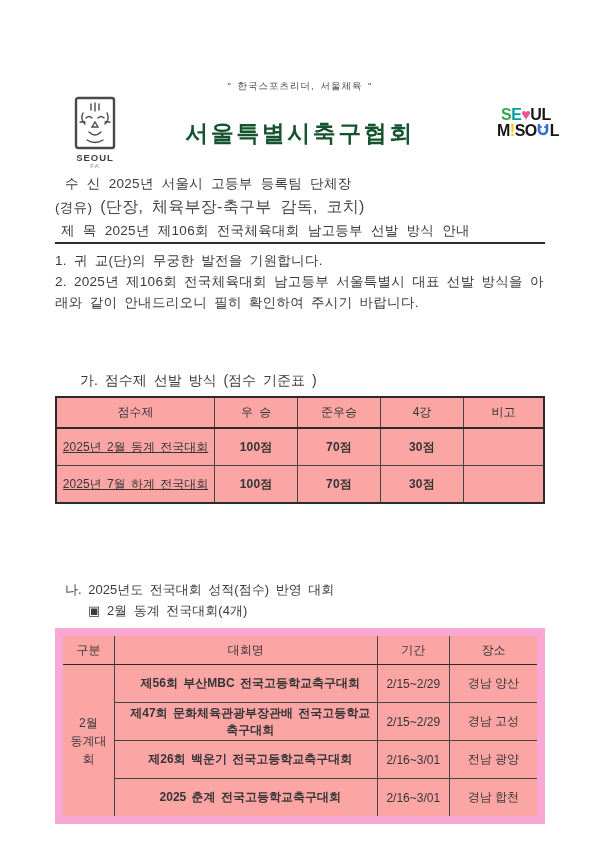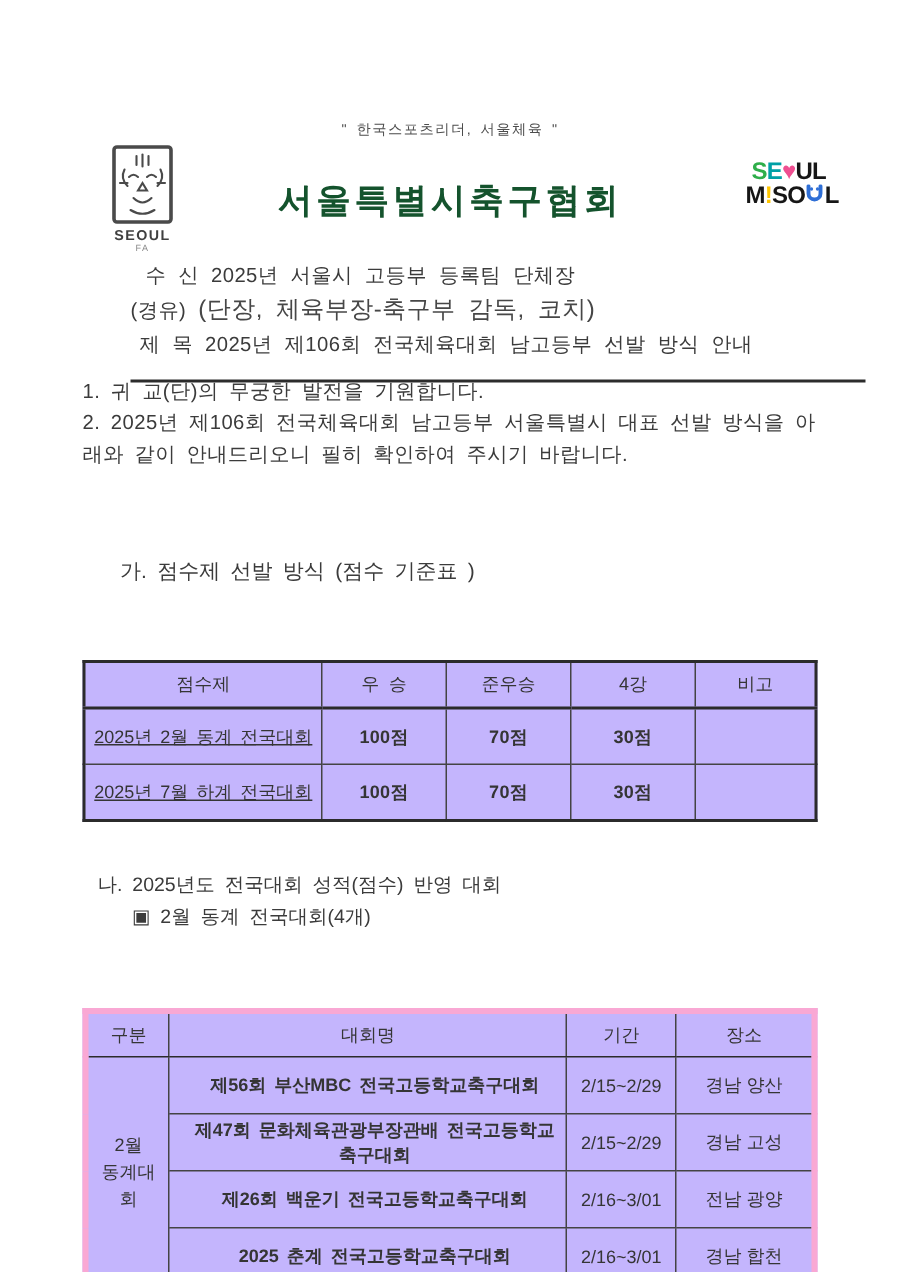--- a/index.html
+++ b/index.html
@@ -31,50 +31,50 @@
          font-weight:bold;font-size:16px;letter-spacing:-0.5px;color:#161616;white-space:nowrap;}
   .brand .row2{margin-left:-4px;}
   .c-green{color:#2fae4a;}
   .c-teal{color:#00a0a6;}
   .c-pink{color:#ef4f91;}
   .c-yellow{color:#ffc600;}
   .smile-svg{display:inline-block;vertical-align:baseline;margin:0 0.5px -1px 0.5px;}
 
   
   .meta{position:absolute;left:55px;top:172px;width:490px;
-        border-bottom:2px solid #2c2c2c;padding-bottom:12px;margin-left:32px;}
+        border-bottom:2px solid #2c2c2c;}
   .meta-line{font-size:13.5px;line-height:23px;color:#3b3b3b;word-spacing:4px;letter-spacing:0.3px;}
   .meta-line .lbl{margin-right:8px;}
   .meta-line.via .small{font-size:16px;color:#474747;}
   .meta-line.indent{padding-left:10px;}
   .meta-line.subject{padding-left:6px;}
 
   
   .paras{position:absolute;left:55px;top:250px;width:495px;}
   .para{font-size:13.5px;line-height:21px;word-spacing:3px;letter-spacing:0.3px;color:#3b3b3b;}
   .para+.para{}
 
   
   .sec-a-head{position:absolute;left:80px;top:372px;font-size:14px;word-spacing:3px;color:#3b3b3b;}
-  table{border-collapse:collapse;background:#c4b5fd;margin-top:44px;}
+  table{border-collapse:collapse;background:#fca5a5;}
   .score-table{position:absolute;left:55px;top:396px;width:490px;
                border:2px solid #2b2b2b;font-size:12px;color:#353535;}
   .score-table th,.score-table td{border:1px solid #444;text-align:center;padding:0 4px;}
   .score-table thead th{height:29px;font-weight:normal;border-bottom:2px solid #2b2b2b;word-spacing:3px;}
   .score-table tbody td{height:36px;}
   .score-table .tname{word-spacing:2px;text-decoration:underline;}
   .score-table .score{font-weight:bold;letter-spacing:0.2px;}
   .col-name{width:32.5%;}.col-win{width:17%;}.col-ru{width:17%;}.col-s4{width:17%;}.col-note{width:16.5%;}
 
   
   .sec-b-head{position:absolute;left:65px;top:581px;font-size:13px;word-spacing:3px;color:#3b3b3b;}
   .sec-b-sub{position:absolute;left:88px;top:602px;font-size:13px;word-spacing:3px;color:#3b3b3b;}
 
   .event-table{position:absolute;left:55px;top:628px;width:490px;
-               border:4px solid #f9a8d4;font-size:12px;color:#353535;}
+               border:8px solid #f9a8d4;font-size:12px;color:#353535;}
   .event-table th,.event-table td{border:1px solid #444;text-align:center;padding:0 4px;}
   .event-table thead th{height:28px;font-weight:normal;border-bottom:1.5px solid #2b2b2b;}
   .event-table tbody td{height:37px;}
   .event-table td.ename{text-align:center;padding-left:13px;word-spacing:2px;font-weight:bold;}
   .event-table td.group{line-height:18px;}
   .col-g{width:11.5%;}.col-e{width:54.5%;}.col-p{width:15%;}.col-l{width:19%;}
 </style>
 </head>
 <body>
 

